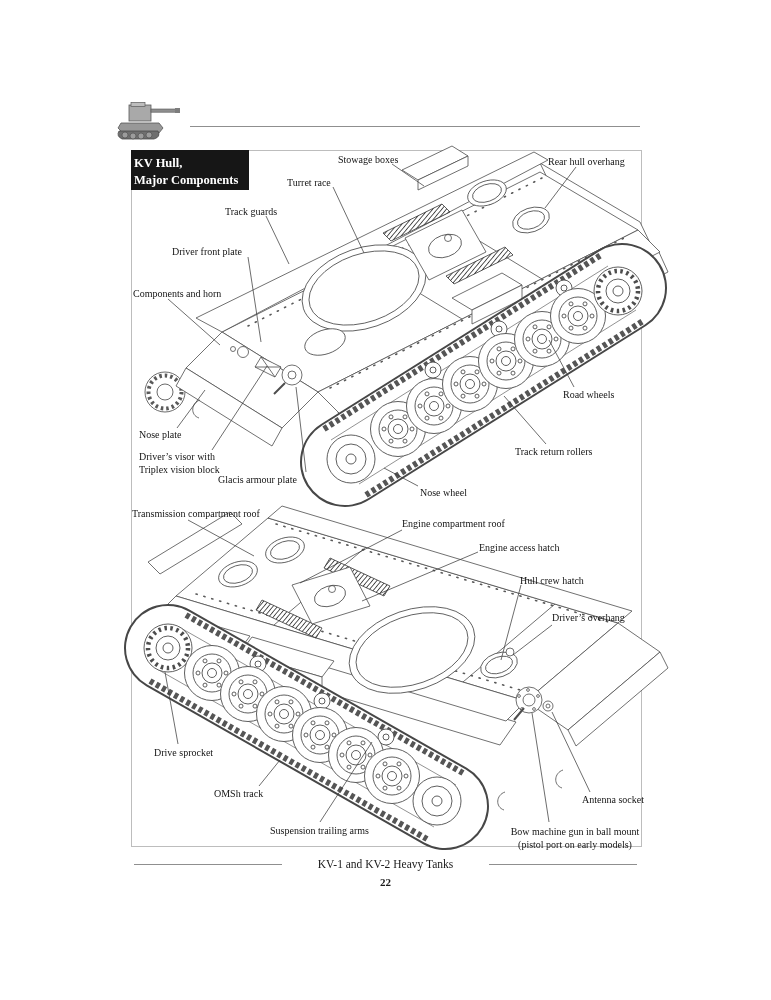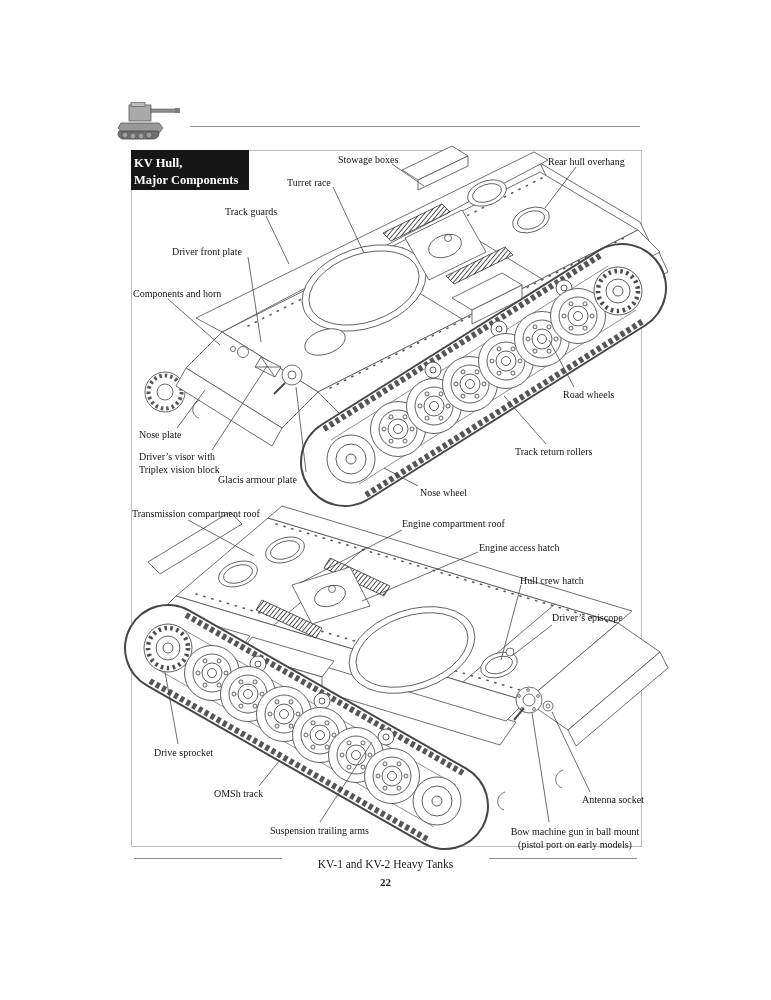--- a/index.html
+++ b/index.html
@@ -7,21 +7,21 @@
         font-family:"Liberation Serif","DejaVu Serif",serif;color:#1a1a1a;overflow:hidden;}
   .header-rule{position:absolute;left:190px;top:126px;width:450px;height:1px;background:#8f8f8f;}
   .tank-icon{position:absolute;left:115px;top:101px;width:72px;height:42px;}
   .frame{position:absolute;left:131px;top:150px;width:511px;height:697px;border:1px solid #bdbdbd;box-sizing:border-box;}
   .title-box{position:absolute;left:131px;top:150px;width:118px;height:40px;background:#161616;
              color:#ffffff;font-weight:bold;font-size:12.5px;line-height:1.32;
              padding:5px 4px 0 3px;box-sizing:border-box;white-space:pre-line;}
   .art{position:absolute;left:0;top:0;width:771px;height:1000px;}
   .lbl{position:absolute;font-size:10px;line-height:1.32;white-space:pre-line;color:#141414;}
   .lbl.center{text-align:center;}
-  .footer{position:absolute;left:0;top:858px;width:771px;display:flex;align-items:flex-start;justify-content:center;gap:36px;}
+  .footer{position:absolute;left:0;top:858px;width:771px;display:flex;align-items:center;justify-content:center;gap:36px;}
   .footer .rule{width:148px;height:1px;background:#8f8f8f;}
   .footer .book{font-size:11.5px;}
   .pageno{position:absolute;left:0;top:876px;width:771px;text-align:center;font-weight:bold;font-size:11px;}
 </style>
 </head>
 <body>
 
 <div class="page">
 
   <svg class="tank-icon" viewBox="0 0 72 42">
@@ -302,21 +302,21 @@
 Triplex vision block</div>
   <div class="lbl" style="left:218px;top:473px">Glacis armour plate</div>
   <div class="lbl" style="left:563px;top:388px">Road wheels</div>
   <div class="lbl" style="left:515px;top:445px">Track return rollers</div>
   <div class="lbl" style="left:420px;top:486px">Nose wheel</div>
 
   <div class="lbl" style="left:132px;top:507px">Transmission compartment roof</div>
   <div class="lbl" style="left:402px;top:517px">Engine compartment roof</div>
   <div class="lbl" style="left:479px;top:541px">Engine access hatch</div>
   <div class="lbl" style="left:520px;top:574px">Hull crew hatch</div>
-  <div class="lbl" style="left:552px;top:611px">Driver’s episcope</div>
+  <div class="lbl" style="left:552px;top:611px">Driver’s overhang</div>
   <div class="lbl" style="left:154px;top:746px">Drive sprocket</div>
   <div class="lbl" style="left:214px;top:787px">OMSh track</div>
   <div class="lbl" style="left:270px;top:824px">Suspension trailing arms</div>
   <div class="lbl" style="left:582px;top:793px">Antenna socket</div>
   <div class="lbl center" style="left:505px;top:825px;width:140px">Bow machine gun in ball mount
 (pistol port on early models)</div>
 
   <div class="footer">
     <div class="rule"></div>
     <div class="book">KV-1 and KV-2 Heavy Tanks</div>

